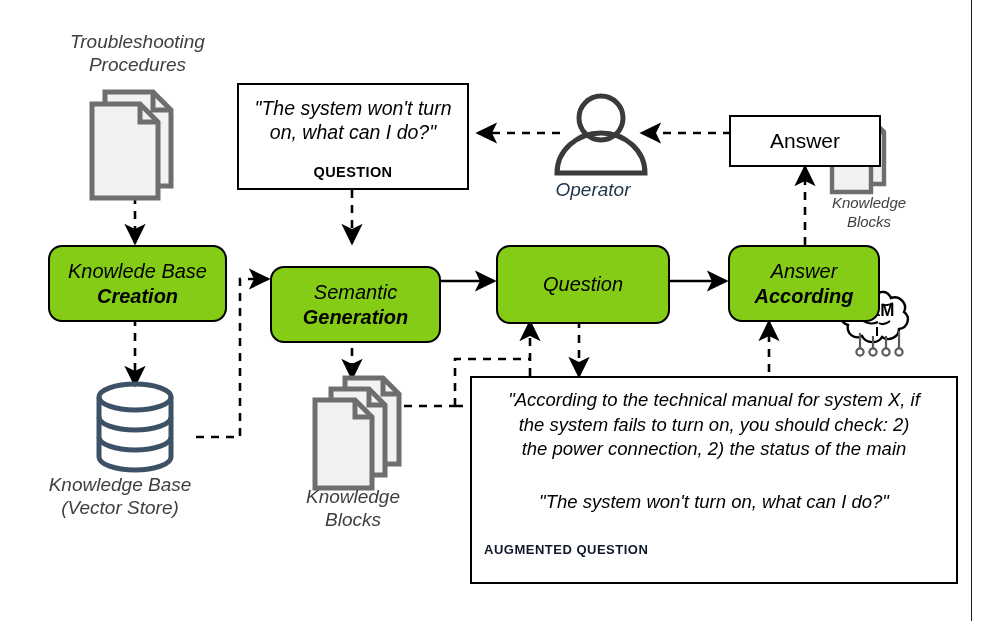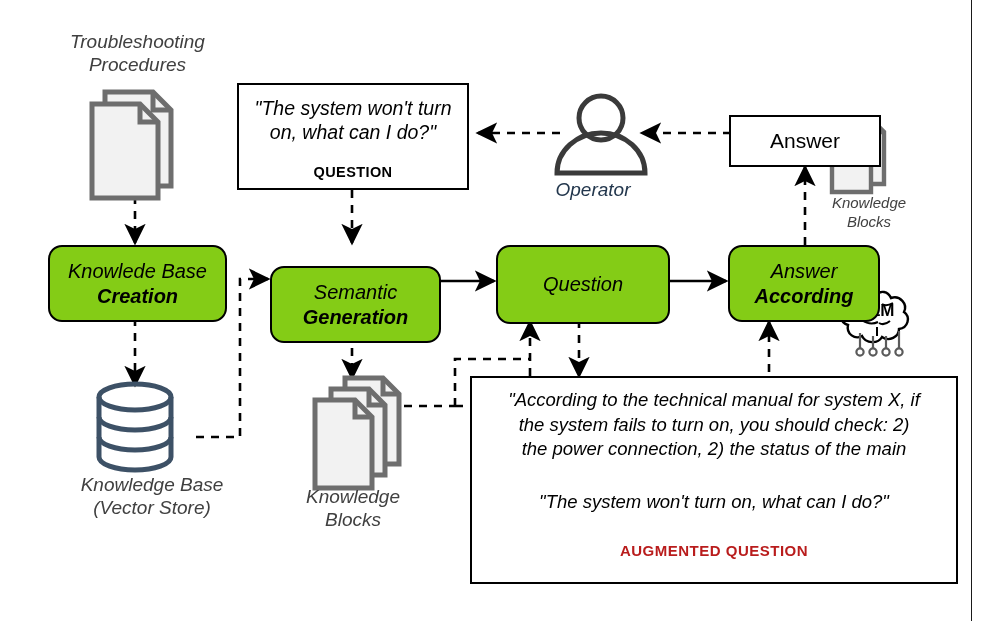--- a/index.html
+++ b/index.html
@@ -37,21 +37,21 @@
   }
   .q-tag{
     font-weight:bold;font-size:14.5px;letter-spacing:.4px;text-align:center;color:#000;
   }
   .answer-txt{font-size:21px;text-align:center;color:#000;line-height:30px;}
 
   .aug-body{
     font-style:italic;font-size:18.5px;line-height:24.5px;text-align:center;color:#000;
   }
   .aug-q{font-style:italic;font-size:18.5px;text-align:center;color:#000;}
-  .aug-tag{font-weight:bold;font-size:15px;letter-spacing:.5px;text-align:center;color:#b91c1c;}
+  .aug-tag{font-weight:bold;font-size:13px;letter-spacing:.5px;text-align:left;color:#0f172a;}
 
   
   .page-rule{position:absolute;top:0;left:971px;width:1.4px;height:621px;background:#1a1a1a;}
 </style>
 </head>
 <body>
 
 <div id="canvas">
 
   <svg class="lyr" viewBox="0 0 996 621">
@@ -149,21 +149,21 @@
         <circle cx="886" cy="352" r="3.6"></circle>
           <circle cx="899" cy="352" r="3.6"></circle>
       </g>
       <text x="877" y="316" text-anchor="middle" font-family="Liberation Sans, sans-serif" font-size="17" font-weight="bold" fill="#000">LLM</text>
     </g>
   </svg>
 
   <div class="plain-label" style="left:45px;top:30px;width:185px;">Troubleshooting
 Procedures</div>
 
-  <div class="plain-label" style="left:56px;top:473px;width:192px;">Knowledge Base
+  <div class="plain-label" style="left:24px;top:473px;width:192px;">Knowledge Base
 (Vector Store)</div>
 
   <div class="plain-label" style="left:278px;top:485px;width:150px;">Knowledge
 Blocks</div>
 
   <div class="plain-label" style="left:815px;top:193px;width:108px;font-size:15px;line-height:19px;">Knowledge
 Blocks</div>
 
   <div class="plain-label navy-label" style="left:528px;top:178px;width:130px;">Operator</div>
 

